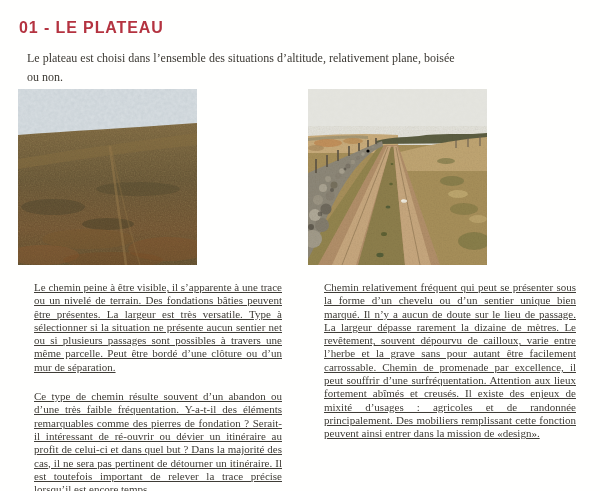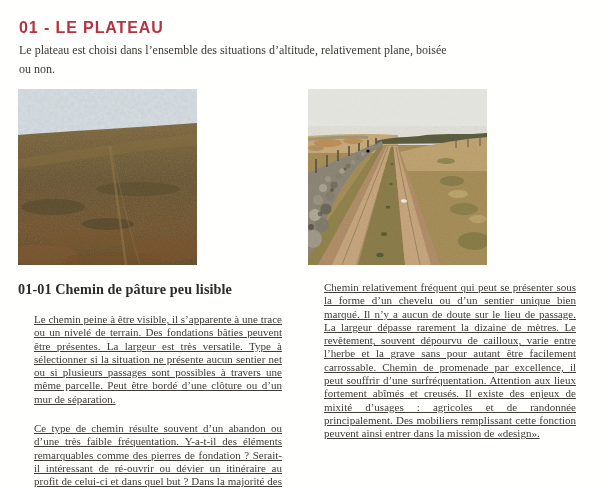--- a/index.html
+++ b/index.html
@@ -22,21 +22,21 @@
     line-height: 16px;
     font-weight: 600;
     letter-spacing: 0.9px;
     color: var(--accent, #b43340);
   }
   .intro {
     position: absolute;
     left: 19px;
     top: 41px;
     width: 430px;
-    margin: 0;
+    margin: 8px;
     font-size: 12px;
     line-height: 18.5px;
     color: #3c3933;
   }
   .col { position: absolute; top: 89px; }
   .col-left  { left: 18px;  width: 280px; }
   .col-right { left: 308px; width: 284px; }
   .photo {
     display: block;
     width: 179px;
@@ -99,21 +99,20 @@
         <ellipse cx="70" cy="150" rx="46" ry="10" fill="#7c5a31" opacity="0.45"></ellipse>
         <ellipse cx="150" cy="160" rx="40" ry="12" fill="#84562e" opacity="0.45"></ellipse>
         <ellipse cx="25" cy="166" rx="36" ry="10" fill="#8a5c33" opacity="0.5"></ellipse>
         <ellipse cx="95" cy="171" rx="50" ry="8" fill="#7d5027" opacity="0.4"></ellipse>
         <path d="M108,176 C104,145 98,105 92,58" fill="none" stroke="#9d7f50" stroke-width="2.5" opacity="0.5" stroke-linecap="round"></path>
         <path d="M122,176 C114,150 104,110 94,62" fill="none" stroke="#96784a" stroke-width="1.4" opacity="0.35"></path>
         <rect x="0" y="28" width="179" height="148" filter="url(#noiseL)" opacity="0.45" style="mix-blend-mode:multiply"></rect>
       </g>
     </svg>
 
-    <h2 class="caption">01-01 Chemin de pâture peu lisible</h2>
     <div class="body">
       <p>Le chemin peine à être visible, il s’apparente à une trace ou un nivelé de terrain. Des fondations bâties peuvent être présentes. La largeur est très versatile. Type à sélectionner si la situation ne présente aucun sentier net ou si plusieurs passages sont possibles à travers une même parcelle. Peut être bordé d’une clôture ou d’un mur de séparation.</p>
       <p>Ce type de chemin résulte souvent d’un abandon ou d’une très faible fréquentation. Y-a-t-il des éléments remarquables comme des pierres de fondation ? Serait-il intéressant de ré-ouvrir ou dévier un itinéraire au profit de celui-ci et dans quel but ? Dans la majorité des cas, il ne sera pas pertinent de détourner un itinéraire. Il est toutefois important de relever la trace précise lorsqu’il est encore temps.</p>
     </div>
   </section>
 
   <section class="col col-right">
     <svg class="photo" viewBox="0 0 179 176" preserveAspectRatio="none" aria-hidden="true">
       <defs>
         <filter id="noiseR" x="-5%" y="-5%" width="110%" height="110%">

